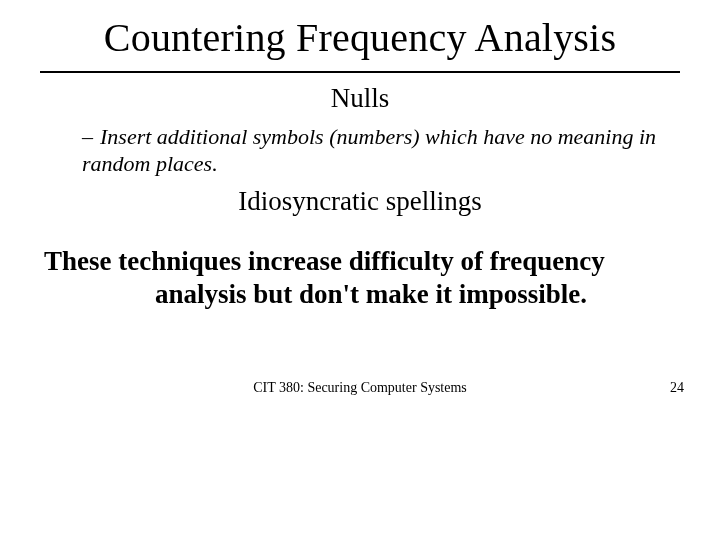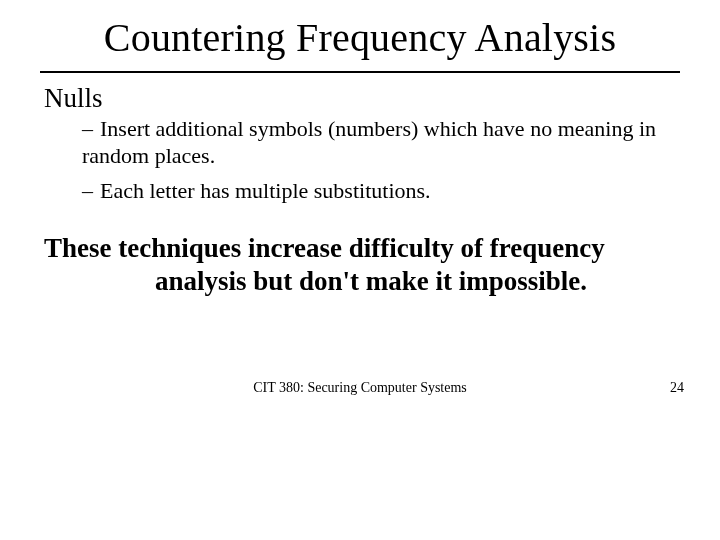--- a/index.html
+++ b/index.html
@@ -30,27 +30,29 @@
     border: none;
     border-top: 2.5px solid #000;
   }
   .body {
     padding: 0 44px;
   }
   .topic {
     font-size: 27px;
     margin-top: 6px;
     margin-bottom: 2px;
+    text-align: center;
   }
   .sub {
     font-size: 22px;
     margin-left: 38px;
-    margin-top: 2px;
+    margin-top: 10px;
     margin-bottom: 8px;
     line-height: 1.22;
+    font-style: italic;
   }
   .dash {
     display: inline-block;
     width: 18px;
   }
   .mono {
     font-family: Arial, Helvetica, sans-serif;
     font-size: 21px;
     letter-spacing: 0.5px;
     word-spacing: 3px;
@@ -93,24 +95,22 @@
   <div class="title">Countering Frequency Analysis</div>
   <hr class="rule">
 
   <div class="body">
 
     <div class="topic">Nulls</div>
     <div class="sub">
       <span class="dash">–</span><span>Insert additional symbols (numbers) which have no meaning in random places.</span>
     </div>
 
+    <div class="topic">Idiosyncratic spellings</div>
 
-    <div class="sub">
-      <span class="dash">–</span><span>Each letter has multiple substitutions.</span>
-    </div>
 
     <div class="summary">
       <div>These techniques increase difficulty of frequency</div>
       <div class="summary-line2">analysis but don't make it impossible.</div>
     </div>
 
   </div>
 
   <div class="footer">
     <div class="footer-center">CIT 380: Securing Computer Systems</div>

